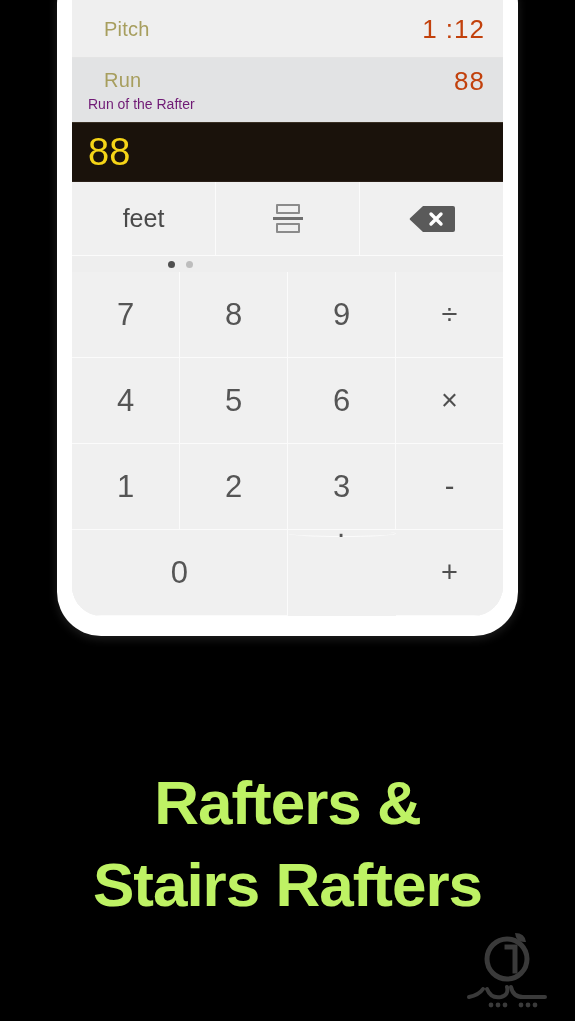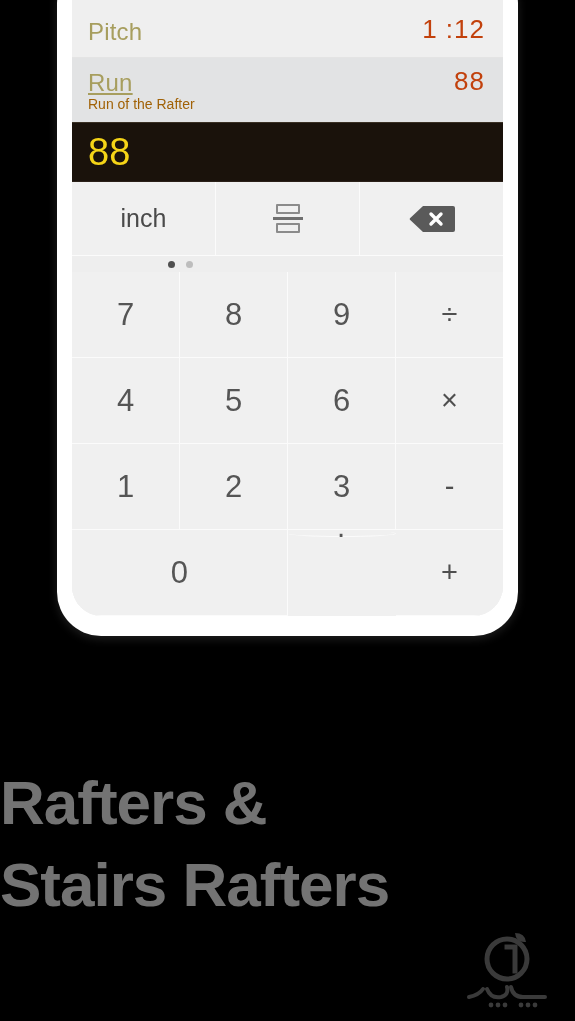--- a/index.html
+++ b/index.html
@@ -49,43 +49,43 @@
     height: 88px;
     background: #efefef;
     border-bottom: 1px solid #e4e4e4;
   }
   #row-run {
     height: 64px;
     background: #e2e3e4;
   }
   .row-label {
     position: absolute;
-    left: 16px;
+    left: 32px;
     color: #a79e5e;
-    font-size: 24px;
+    font-size: 20px;
     letter-spacing: 0.2px;
     font-family: "Liberation Sans", sans-serif;
   }
   #row-pitch .row-label { top: 48px; }
-  #row-run .row-label { top: 11px; text-decoration: underline; }
+  #row-run .row-label { top: 11px; }
   .row-value {
     position: absolute;
     right: 18px;
     color: #c2410c;
     font-size: 26px;
     font-weight: 300;
     letter-spacing: 1px;
   }
   #row-pitch .row-value { top: 44px; }
   #row-run .row-value { top: 8px; }
   .row-sub {
     position: absolute;
     left: 16px;
     top: 38px;
-    color: #a16207;
+    color: #701a75;
     font-size: 14px;
   }
 
   
   #display-bar {
     height: 58px;
     background: #1a120b;
     position: relative;
     border-top: 1px solid #3a3024;
     border-bottom: 1px solid #2a2018;
@@ -187,22 +187,22 @@
   }
   .dot.active { background: #4f4f4f; }
   .dot.inactive { background: #bdbdbd; }
 
   
   #caption {
     position: absolute;
     left: 0;
     top: 762px;
     width: 575px;
-    text-align: left;
-    color: #737373;
+    text-align: center;
+    color: #bef264;
     font-family: "Liberation Sans", sans-serif;
     font-weight: bold;
     font-size: 62px;
     line-height: 82px;
     letter-spacing: -1px;
   }
   #caption .line { display: block; }
 
   
   #watermark {
@@ -232,21 +232,21 @@
     <span class="row-value">88</span>
     <span class="row-sub">Run of the Rafter</span>
   </div>
 
   <div id="display-bar">
     <span id="display-value">88</span>
   </div>
 
   <div class="key-row" id="row-func">
     <div class="key">
-      <span>inch</span>
+      <span>feet</span>
     </div>
     <div class="key">
       <span class="frac-icon">
         <span class="frac-box"></span>
         <span class="frac-bar"></span>
         <span class="frac-box"></span>
       </span>
     </div>
     <div class="key">
       <span class="backspace-icon">

